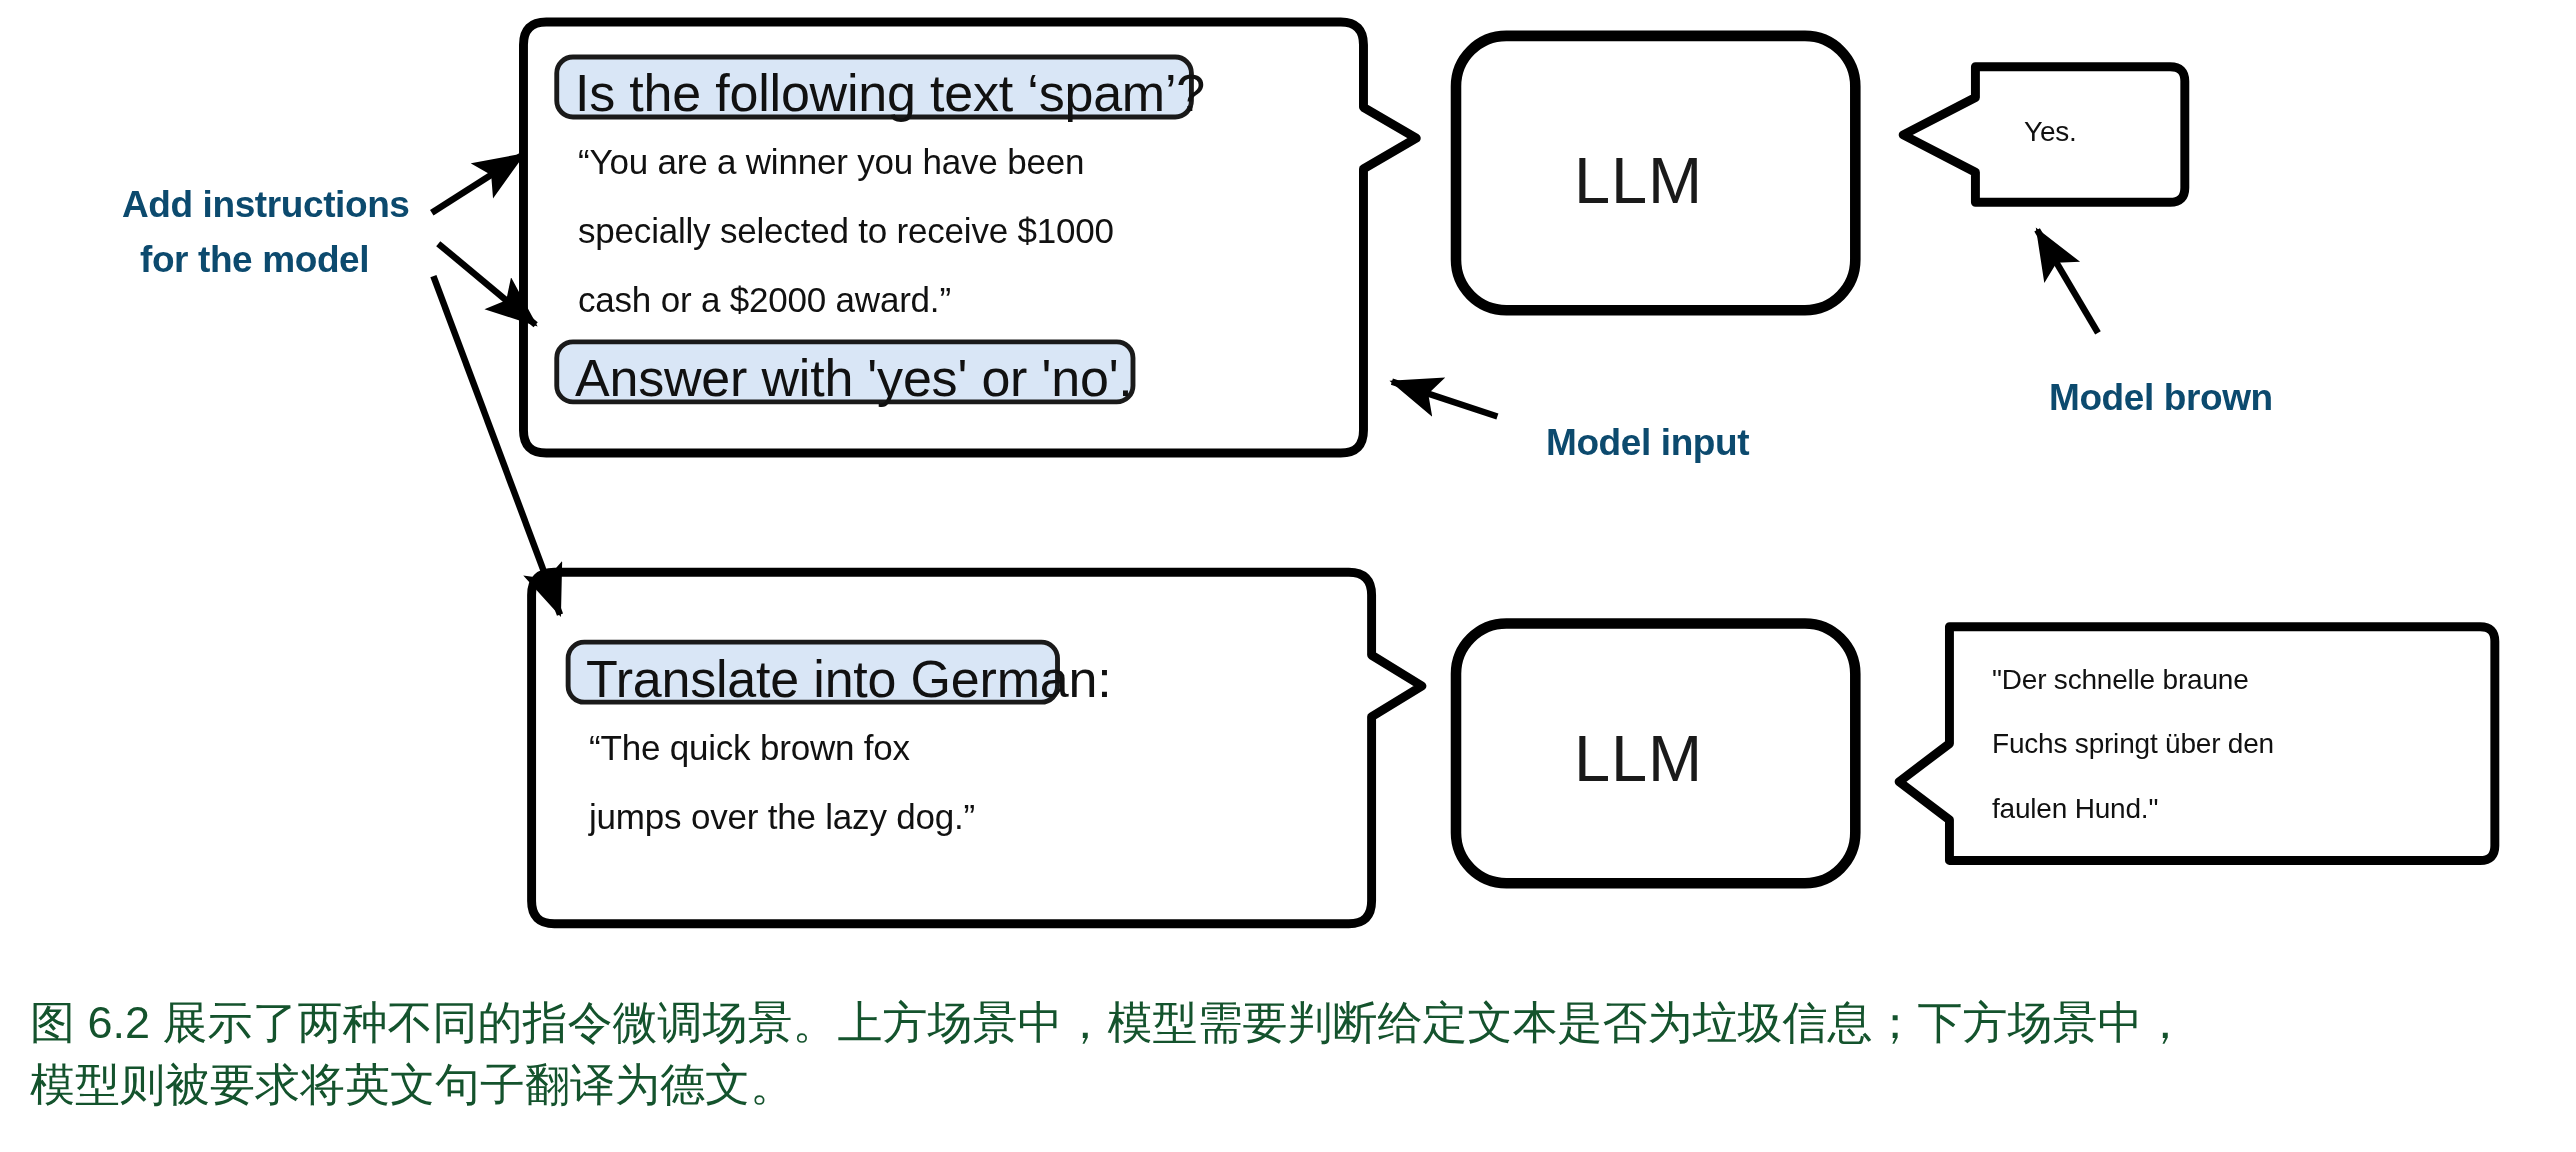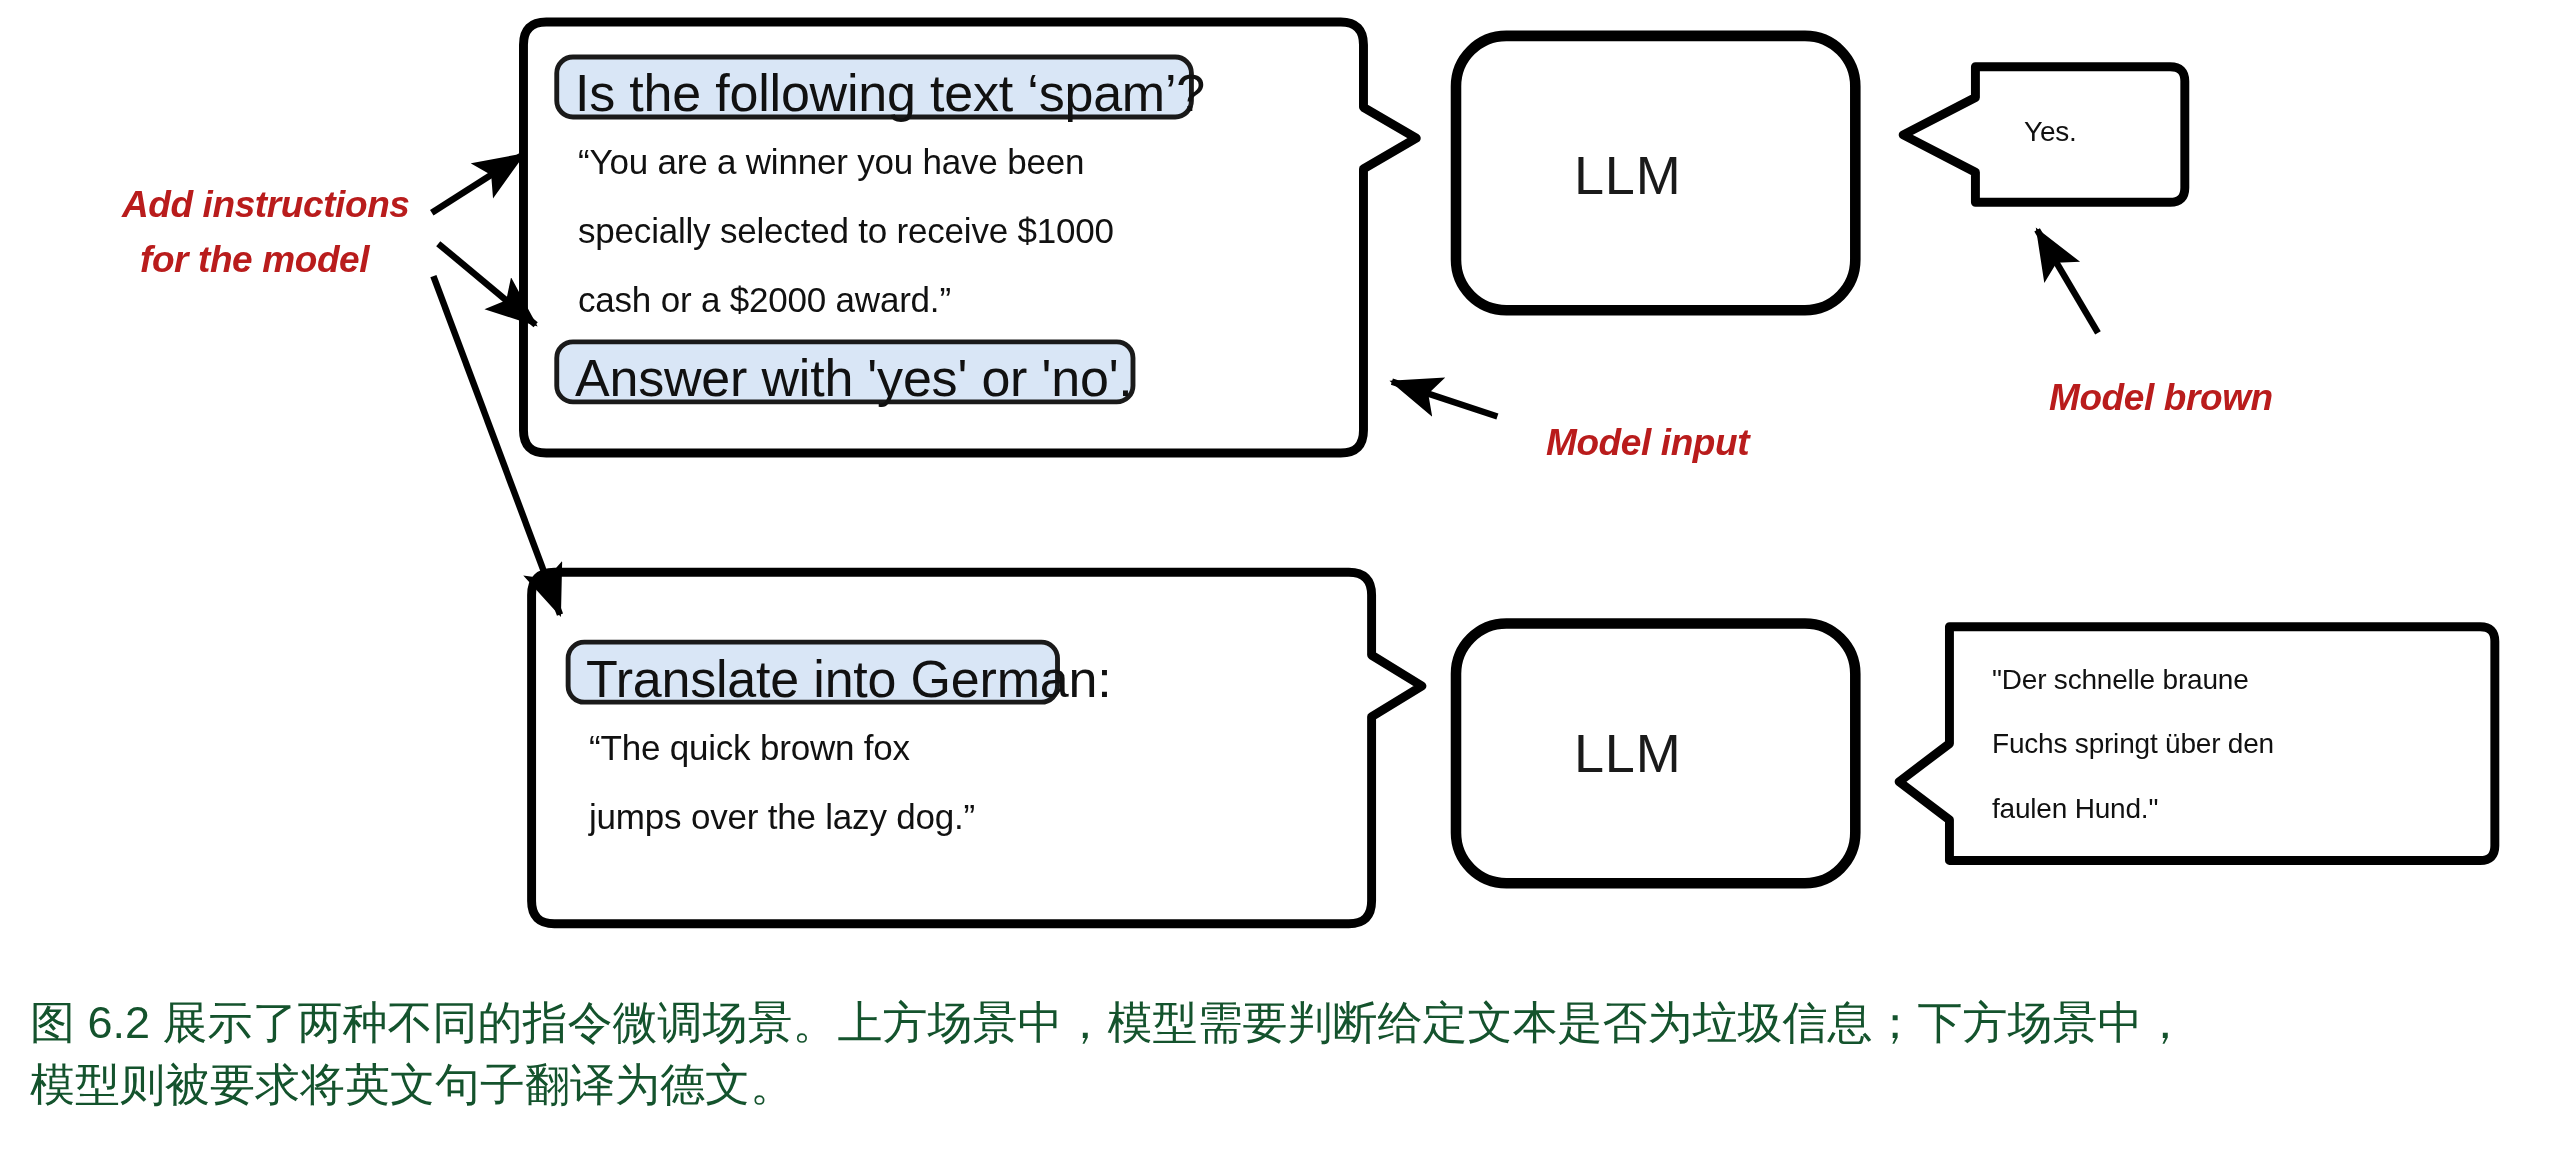--- a/index.html
+++ b/index.html
@@ -31,35 +31,34 @@
   }
   .prompt-pill-text {
     font-size: 52px;
     letter-spacing: -0.2px;
   }
   .body-line {
     font-size: 35px;
     letter-spacing: -0.2px;
   }
   .llm-label {
-    font-size: 54px;
+    font-size: 65px;
     letter-spacing: 0.8px;
     color: #1a1a1a;
   }
   .bubble-line {
     font-size: 28px;
     letter-spacing: -0.2px;
   }
   .annot {
     font-weight: bold;
     font-size: 37px;
     font-stretch: condensed;
     letter-spacing: -0.4px;
-    color: #b91c1c;
-    font-style: italic;
+    color: #0c4a6e;
   }
   .caption {
     position: absolute;
     left: 30px;
     top: 992px;
     width: 2557px;
     font-size: 45px;
     line-height: 1.38;
     color: #14532d;
     letter-spacing: 0px;

